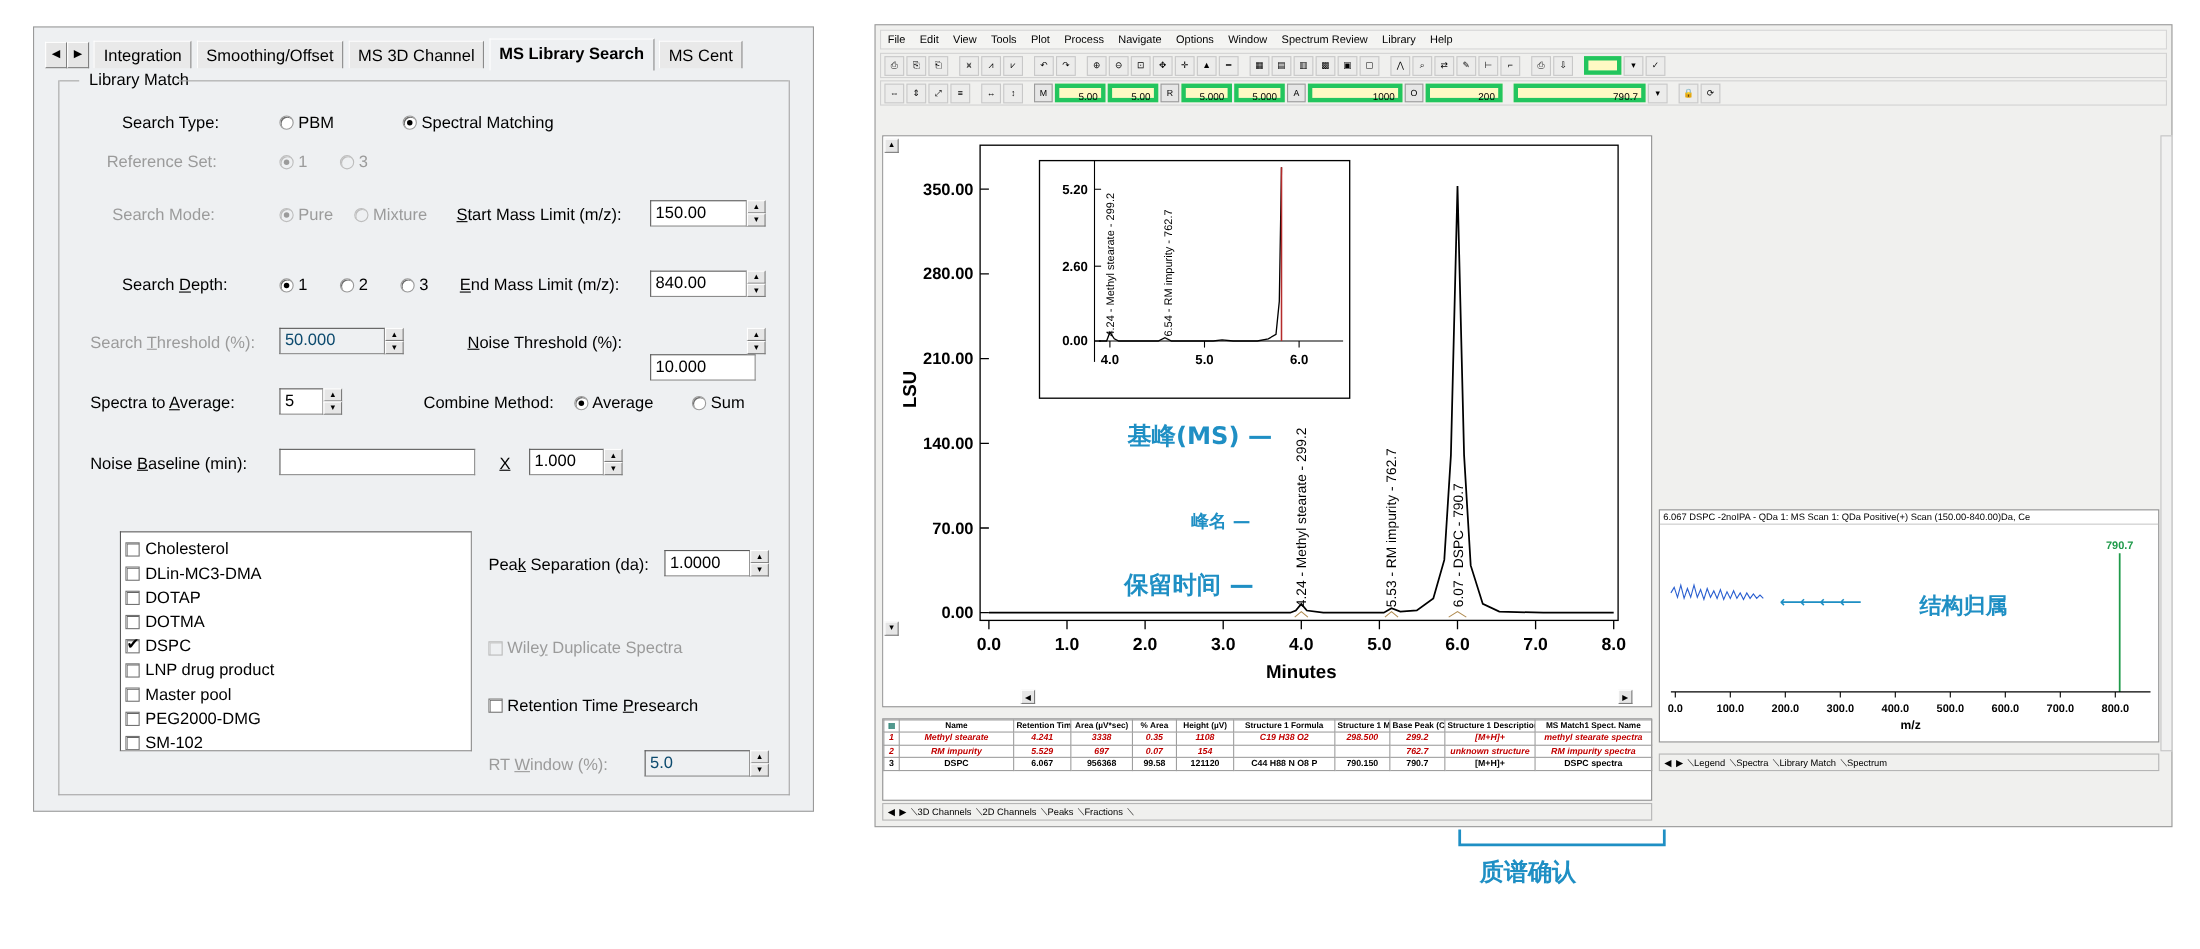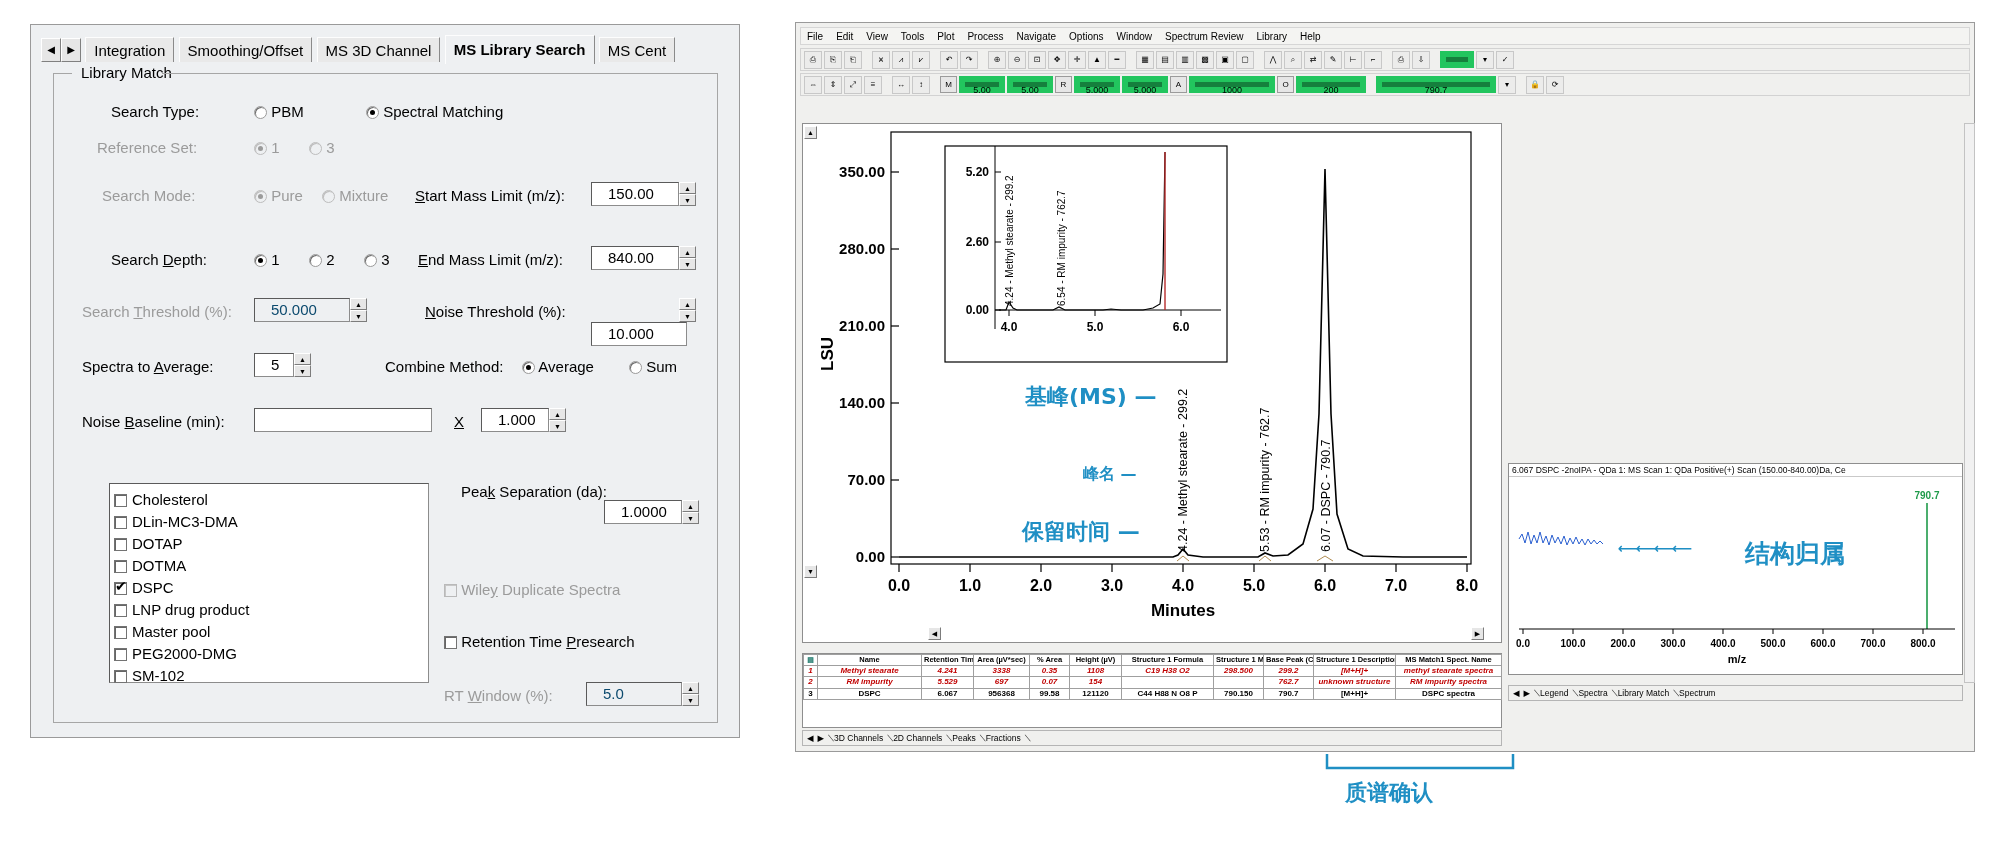--- a/index.html
+++ b/index.html
@@ -65,21 +65,21 @@
     position:relative;
   }
   .chk.dim{ background:#eef0f2; border-color:#b9b9b9; box-shadow:inset 1px 1px 0 #c7c7c7; }
   .chk.on::after{
     content:"✔"; position:absolute; left:0px; top:-4px; font-size:14px; line-height:1;
   }
 
   .field{
     position:absolute; background:#fff; border:1px solid #8c8c8c;
     border-top-color:#5a5a5a; border-left-color:#5a5a5a;
-    font-size:15px; padding:2px 16px; line-height:18px; height:24px;
+    font-size:15px; padding:2px 4px; line-height:18px; height:24px;
   }
   .field.dim{ background:#eef0f2; color:#0c4a6e; }
   .spin{
     position:absolute; width:17px; height:24px; display:flex; flex-direction:column;
   }
   .spin div{
     flex:1; background:#e6e6e6; border:1px solid #fff;
     border-right-color:#7c7c7c; border-bottom-color:#7c7c7c;
     display:flex; align-items:center; justify-content:center; font-size:7px; line-height:1;
   }
@@ -107,22 +107,22 @@
     background:#f0f0ee; border:1px solid #d2d2d2; display:flex; align-items:center; padding-left:3px; gap:2px;
   }
   #toolbar1{ top:25px; }
   #toolbar2{ top:50px; }
   .tbtn{
     width:18px; height:18px; background:#ececeb; border:1px solid #c8c8c8;
     display:flex; align-items:center; justify-content:center; font-size:8px; overflow:hidden;
   }
   .tsep{ width:6px; }
   .tfield{
-    height:17px; background:#15803d; border:6px solid #22c55e; font-size:9px;
-    padding:1px 3px; line-height:14px; min-width:46px; text-align:center;
+    height:17px; background:#fef9c3; border:4px solid #22c55e; font-size:9px;
+    padding:1px 3px; line-height:14px; min-width:46px; text-align:right;
   }
   .tbadge{
     width:17px; height:17px; background:#e6e6e6; border:1px solid #9b9b9b;
     display:flex; align-items:center; justify-content:center; font-size:8px;
   }
 
   .panel-border{ position:absolute; border:1px solid #8e8e8e; background:#fff; }
 
   
   #chrom-panel{ left:6px; top:100px; width:700px; height:520px; }
@@ -291,21 +291,21 @@
       <div class="listitem"><span class="chk"></span><span>DLin-MC3-DMA</span></div>
       <div class="listitem"><span class="chk"></span><span>DOTAP</span></div>
       <div class="listitem"><span class="chk"></span><span>DOTMA</span></div>
       <div class="listitem"><span class="chk on"></span><span>DSPC</span></div>
       <div class="listitem"><span class="chk"></span><span>LNP drug product</span></div>
       <div class="listitem"><span class="chk"></span><span>Master pool</span></div>
       <div class="listitem"><span class="chk"></span><span>PEG2000-DMG</span></div>
       <div class="listitem"><span class="chk"></span><span>SM-102</span></div>
     </div>
 
-    <span class="lbl" style="left:390px; top:410px;margin-left:17px;">Pea<span class="u">k</span> Separation (da):</span>
+    <span class="lbl" style="left:390px; top:432px;">Pea<span class="u">k</span> Separation (da):</span>
     <span class="field" style="left:550px; top:427px; width:78px;">1.0000</span>
     <span class="spin" style="left:628px; top:427px;">
         <div>▲</div>
         <div>▼</div>
       </span>
 
     <span class="lbl dim" style="left:390px; top:508px;">
       <span class="chk dim"></span>
       Wile<span class="u">y</span> Duplicate Spectra
     </span>
@@ -643,18 +643,18 @@
     <span>⟍<span>Library Match</span></span>
     <span>⟍<span>Spectrum</span></span>
   </div>
 </div>
 
 <div class="annot" style="left:1025px; top:382px; font-size:22px;">基峰(MS) —</div>
 <div class="annot" style="left:1083px; top:464px; font-size:16px;">峰名 —</div>
 <div class="annot" style="left:1022px; top:517px; font-size:22px;">保留时间 —</div>
 
 <div class="annot" style="left:1618px; top:540px; font-size:14px; letter-spacing:-2px;">⟵⟵⟵⟵</div>
-<div class="annot" style="left:1745px; top:537px; font-size:25px;">结构归属</div>
+<div class="annot" style="left:1745px; top:537px; font-size:20px;">结构归属</div>
 
 <svg style="position:absolute; left:1325px; top:752px;" width="190" height="26">
   <path d="M2,2 L2,16 L188,16 L188,2" fill="none" stroke="#1f8fc4" stroke-width="2.5"></path>
 </svg>
 <div class="annot" style="left:1345px; top:778px; font-size:22px;">质谱确认</div>
 
 </body></html>

